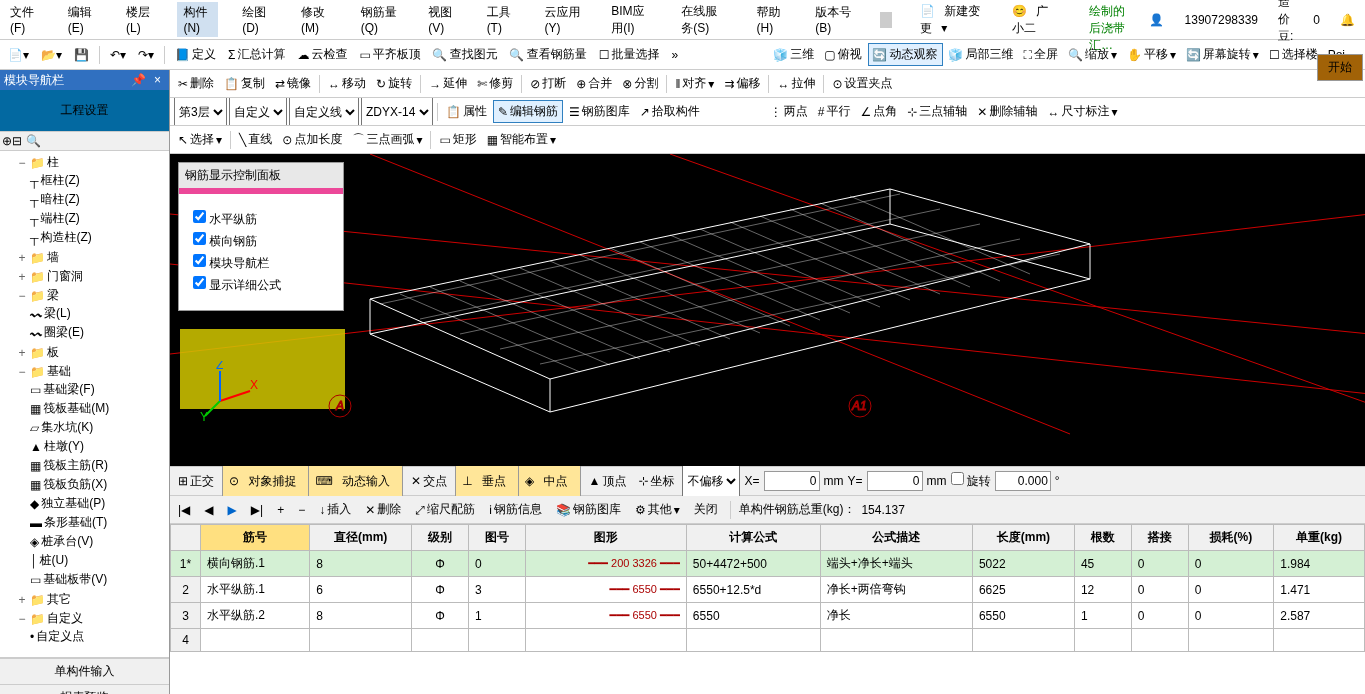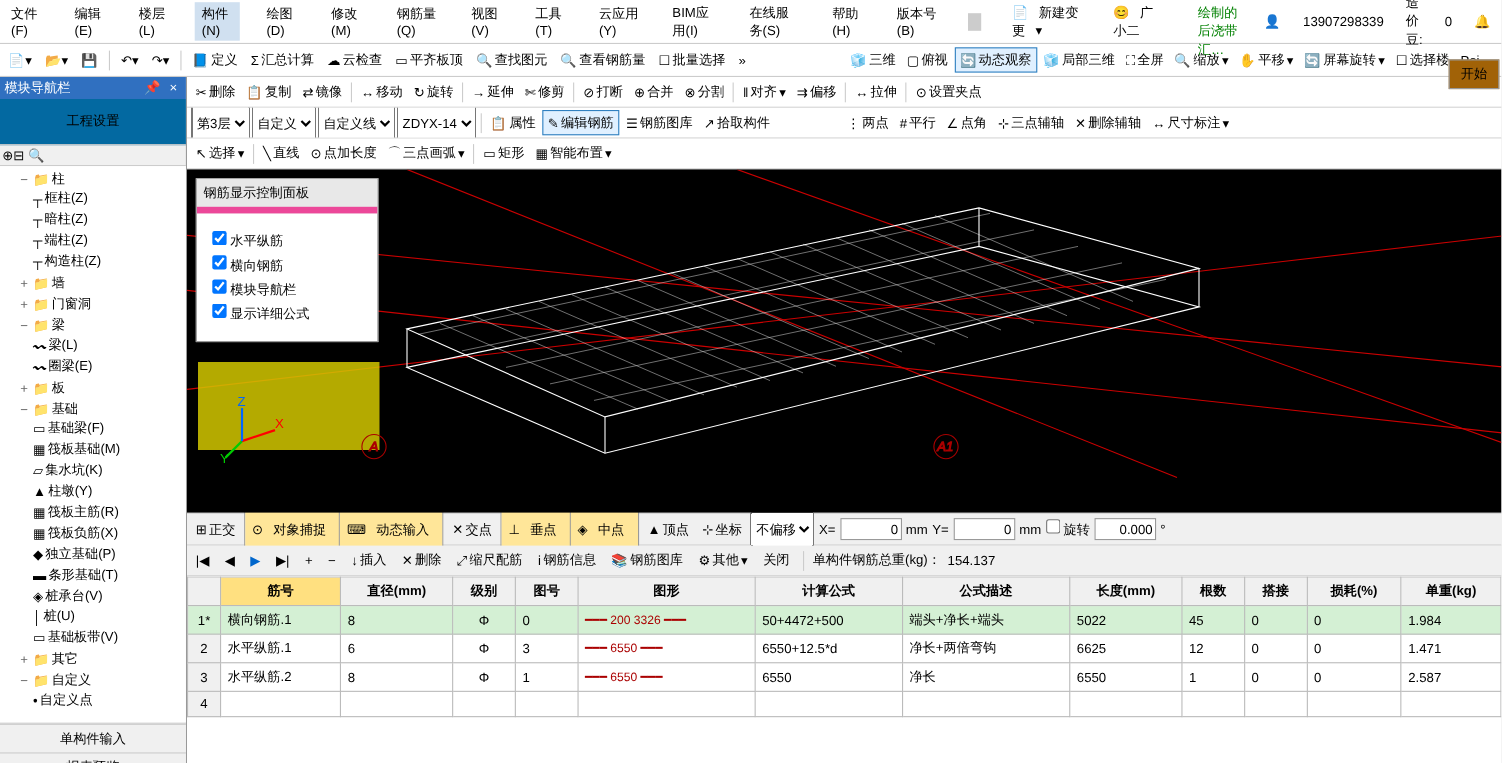--- a/index.html
+++ b/index.html
@@ -43,21 +43,21 @@
 .btn-group span:last-child{border-right:none}
 .btn-group .active{background:#ffe699}
 .action-bar{height:28px;background:#f0f0f0;border-bottom:1px solid #ccc;display:flex;align-items:center;padding:0 4px;gap:6px}
 .table-area{flex-shrink:0;height:186px;background:#fff;overflow:auto}
 table{border-collapse:collapse;width:100%}
 th,td{border:1px solid #bbb;padding:4px 6px;text-align:left;font-size:12px}
 th{background:#f0f0f0;text-align:center}
 tr.sel td{background:#d4f0d4}
 td.row-hdr{background:#f0f0f0;text-align:center;width:30px}
 .start-btn{position:absolute;right:2px;top:54px;background:#a16207;border:1px solid #999;padding:4px 10px;z-index:20;cursor:pointer}
-.shape-cell{text-align:left;font-size:11px;color:#a00}
+.shape-cell{text-align:right;font-size:11px;color:#a00}
 select{font-size:12px;height:32px}
 </style>
 </head>
 <body>
 
 <div class="menubar">
   <span>文件(F)</span>
   <span>编辑(E)</span>
   <span>楼层(L)</span>
   <span class="active">构件(N)</span>

